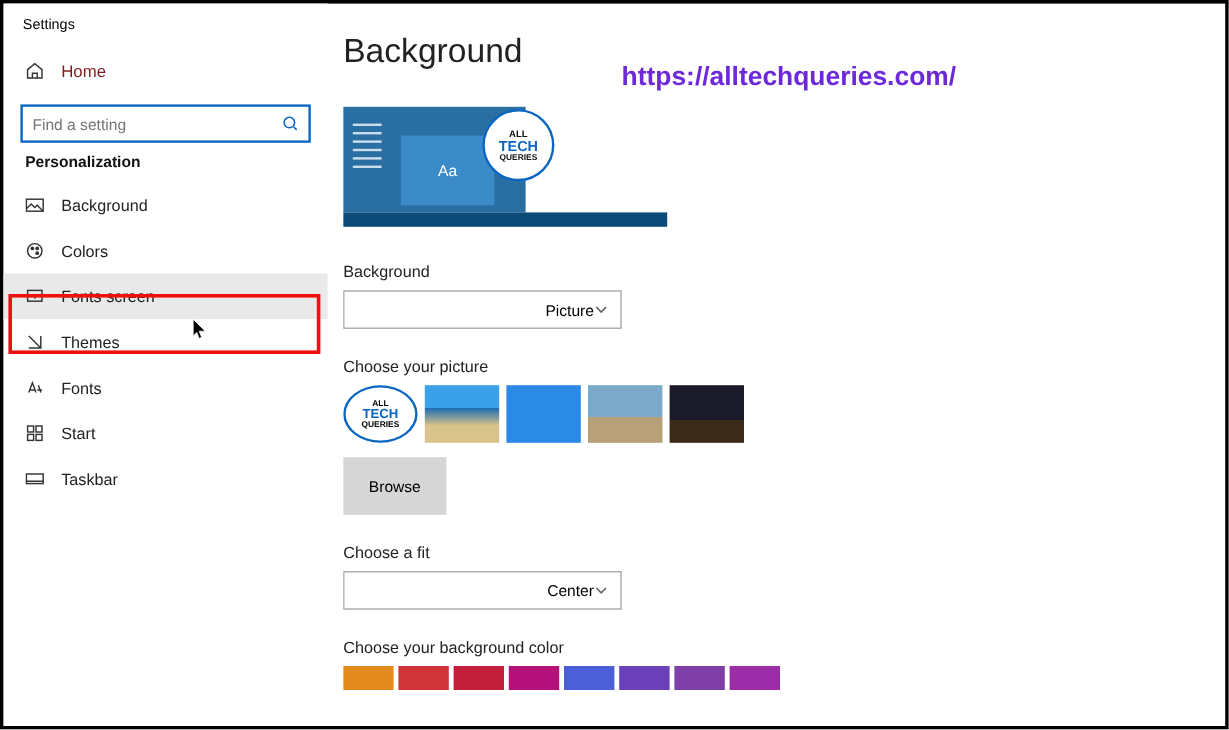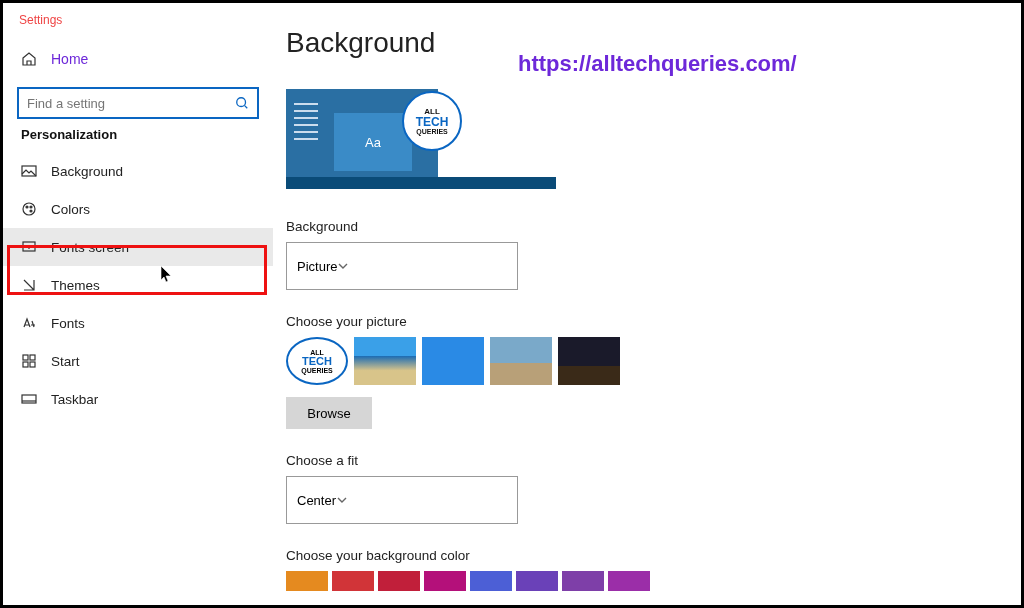--- a/index.html
+++ b/index.html
@@ -1,22 +1,22 @@
 <!DOCTYPE html>
 <html><head>
 <meta charset="utf-8">
 <style>
   * { box-sizing: border-box; margin: 0; padding: 0; font-family: "Segoe UI", Arial, sans-serif; }
   body { width: 1024px; height: 608px; overflow: hidden; background: #fff; }
   .frame { width: 1024px; height: 608px; border: 3px solid #000; position: relative; background: #fff; }
   .sidebar { position: absolute; left: 0; top: 0; width: 270px; height: 100%; background: #fff; }
-  .app-title { font-size: 12px; color: #ef4444; padding: 10px 0 0 16px; }
+  .app-title { font-size: 12px; color: #000000; padding: 10px 0 0 16px; }
   .home-row { display: flex; align-items: center; gap: 14px; padding: 24px 0 14px 18px; cursor: pointer; }
   .home-row .icon { width: 16px; height: 16px; display: flex; align-items: center; justify-content: center; }
-  .home-row .label { font-size: 14px; color: #6d28d9; }
+  .home-row .label { font-size: 14px; color: #7f1d1d; }
   .search-wrap { margin: 6px 14px 0 14px; height: 32px; border: 2px solid #0a66c2; display: flex; align-items: center; padding: 0 8px; background: #fff; }
   .search-wrap input { flex: 1; border: none; outline: none; font-size: 13px; color: #0f172a; background: transparent; }
   .search-wrap .sicon { color: #0a66c2; }
   .section-label { font-size: 13px; font-weight: 600; color: #111; padding: 8px 0 10px 18px; }
   .nav-item { display: flex; align-items: center; gap: 14px; padding: 11px 0 11px 18px; cursor: pointer; font-size: 13.5px; color: #222; position: relative; }
   .nav-item .icon { width: 16px; height: 16px; display: flex; align-items: center; justify-content: center; }
   .nav-item.active { background: #e9e9e9; }
   .highlight-box { position: absolute; border: 3px solid #e11; left: 4px; top: 242px; width: 260px; height: 50px; pointer-events: none; }
   .cursor { position: absolute; left: 157px; top: 262px; pointer-events: none; }
   .content { position: absolute; left: 283px; top: 0; right: 0; height: 100%; padding: 24px 30px 0 0; overflow: hidden; }
@@ -26,31 +26,31 @@
   .preview .desktop { position: absolute; left: 0; top: 0; width: 152px; height: 88px; background: #2a6fa3; }
   .preview .taskbar { position: absolute; left: 0; bottom: 0; width: 270px; height: 12px; background: #0a4b78; }
   .preview .lines { position: absolute; left: 8px; top: 14px; display: flex; flex-direction: column; gap: 5px; }
   .preview .lines span { display: block; width: 24px; height: 2px; background: #cde; }
   .preview .window { position: absolute; left: 48px; top: 24px; width: 78px; height: 58px; background: #3a8bc7; display: flex; align-items: center; justify-content: center; color: #ffffff; font-size: 13px; }
   .preview .circle { position: absolute; left: 116px; top: 2px; width: 60px; height: 60px; border-radius: 50%; background: #fff; border: 2px solid #0a66c2; display: flex; flex-direction: column; align-items: center; justify-content: center; font-size: 8px; font-weight: 700; line-height: 1; }
   .preview .circle .l1 { color: #111; }
   .preview .circle .l2 { color: #0a66c2; font-size: 12px; }
   .preview .circle .l3 { color: #111; font-size: 7px; }
   .field-label { font-size: 13.5px; color: #222; margin-bottom: 8px; }
-  .dropdown { width: 232px; height: 48px; border: 1px solid #999; display: flex; align-items: center; justify-content: flex-start; padding: 0 10px; font-size: 13px; background: #fff; cursor: pointer; margin-bottom: 24px; }
+  .dropdown { width: 232px; height: 32px; border: 1px solid #999; display: flex; align-items: center; justify-content: flex-end; padding: 0 10px; font-size: 13px; background: #fff; cursor: pointer; margin-bottom: 24px; }
   .dropdown .chev { color: #666; }
   .thumbs { display: flex; gap: 6px; margin-bottom: 12px; }
   .thumb { width: 62px; height: 48px; cursor: pointer; display: flex; align-items: center; justify-content: center; }
   .thumb.logo { background: #fff; border: 2px solid #0a66c2; border-radius: 50%; flex-direction: column; font-size: 7px; font-weight: 700; line-height: 1; }
   .thumb.logo .l2 { color: #0a66c2; font-size: 11px; }
   .thumb.beach { background: linear-gradient(#3aa0e8 40%, #1e6db3 40%, #d8c48a 70%); }
   .thumb.blue { background: #2a8ae5; }
   .thumb.coast { background: linear-gradient(#7aa9c9 55%, #b8a078 55%); }
   .thumb.night { background: linear-gradient(#1a1a2a 60%, #3a2a18 60%); }
-  .browse-btn { width: 86px; height: 32px; background: #d6d6d6; border: none; font-size: 13px; cursor: pointer; margin-bottom: 24px; }
+  .browse-btn { width: 86px; height: 48px; background: #d6d6d6; border: none; font-size: 13px; cursor: pointer; margin-bottom: 24px; }
   .colors-row { display: flex; gap: 4px; margin-top: 8px; }
   .swatch { width: 42px; height: 20px; cursor: pointer; }
   svg { display: block; }
 </style>
 </head>
 <body>
 
 <div class="frame">
   <div class="sidebar">
     <div class="app-title">Settings</div>

